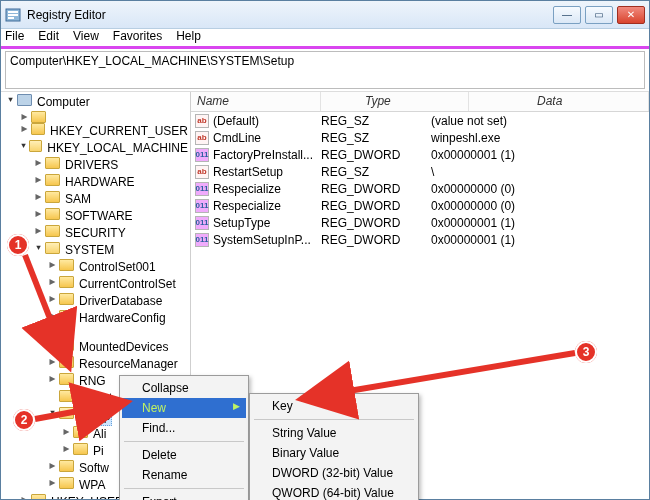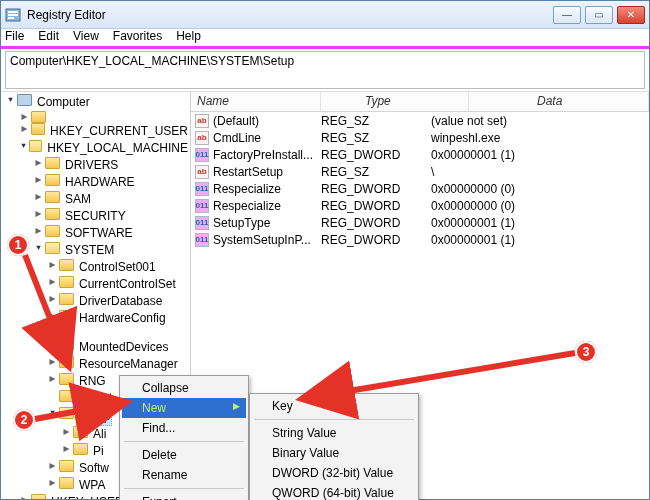--- a/index.html
+++ b/index.html
@@ -256,28 +256,28 @@
                     <div class="node">
                       <span class="tw"></span>
                       <span class="folder"></span>
                       <span class="lbl">SAM</span>
                     </div>
                   </li>
                 <li>
                     <div class="node">
                       <span class="tw"></span>
                       <span class="folder"></span>
-                      <span class="lbl">SECURITY</span>
+                      <span class="lbl">SOFTWARE</span>
                     </div>
                   </li>
                 <li>
                     <div class="node">
                       <span class="tw"></span>
                       <span class="folder"></span>
-                      <span class="lbl">SOFTWARE</span>
+                      <span class="lbl">SECURITY</span>
                     </div>
                   </li>
                 <li>
                   <div class="node">
                       <span class="tw open"></span>
                       <span class="folder open"></span>
                       <span class="lbl">SYSTEM</span>
                     </div>
                   <ul>
                     <li>

